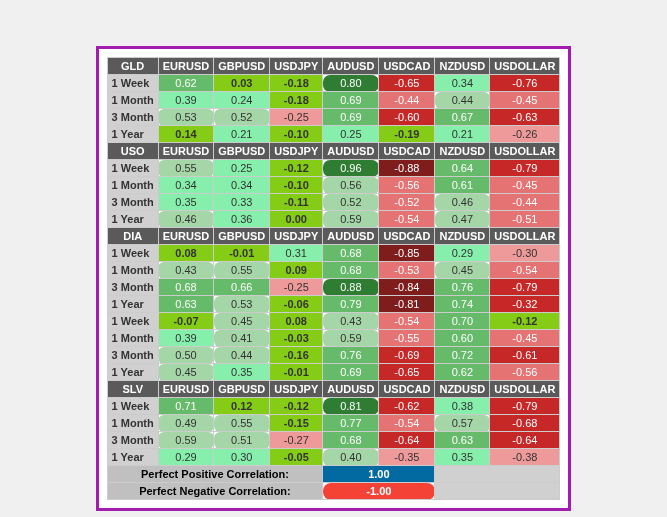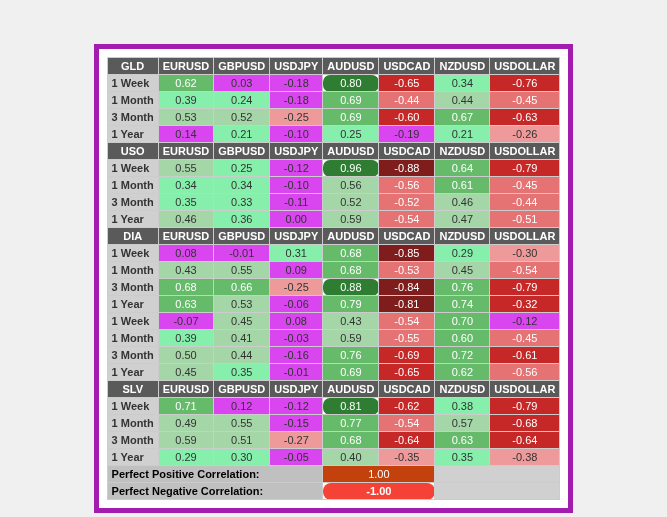--- a/index.html
+++ b/index.html
@@ -8,21 +8,21 @@
       font-size: 11px;
       background: #f0f0f0;
       display: flex;
       justify-content: center;
       align-items: center;
       min-height: 517px;
       width: 667px;
     }
     .container {
       background: white;
-      border: 5px solid #a21caf;
+      border: 3px solid #a21caf;
       padding: 8px;
       margin-top: 40px;
     }
     table {
       border-collapse: collapse;
       width: 100%;
     }
     td, th {
       border: 1px solid #ccc;
       text-align: center;
@@ -32,40 +32,40 @@
     }
     .row-label {
       background: #d0d0d0 !important;
       color: #333;
       font-weight: bold;
       text-align: left;
     }
     .footer-label {
       background: #c0c0c0;
       font-weight: bold;
-      text-align: left;
+      text-align: center;
     }
     .footer-value-pos {
-      background: #c2410c;
+      background: #0369a1;
       color: white;
-      font-weight: normal;
+      font-weight: bold;
     }
     .footer-value-neg {
       background: #f44336;
       color: white;
       font-weight: bold;
       border-radius: 8px;
     }
 
     
     .g-strong { background: #2e7d32; color: white; border-radius: 7px; }
     .g-med    { background: #66bb6a; color: white; }
-    .g-light  { background: #a5d6a7; color: #333; }
+    .g-light  { background: #a5d6a7; color: #333; border-radius: 6px; }
     .g-vlight { background: #86efac; color: #333; }
-    .n-zero   { background: #d946ef; color: #333; }
+    .n-zero   { background: #84cc16; color: #333; font-weight: bold; }
     .r-light  { background: #ef9a9a; color: #333; }
     .r-med    { background: #e57373; color: white; }
     .r-strong { background: #c62828; color: white; }
     .r-vstrong{ background: #7f1d1d; color: white; }
 
     .section-header td {
       background: #5a5a5a;
       color: white;
       font-weight: bold;
     }

